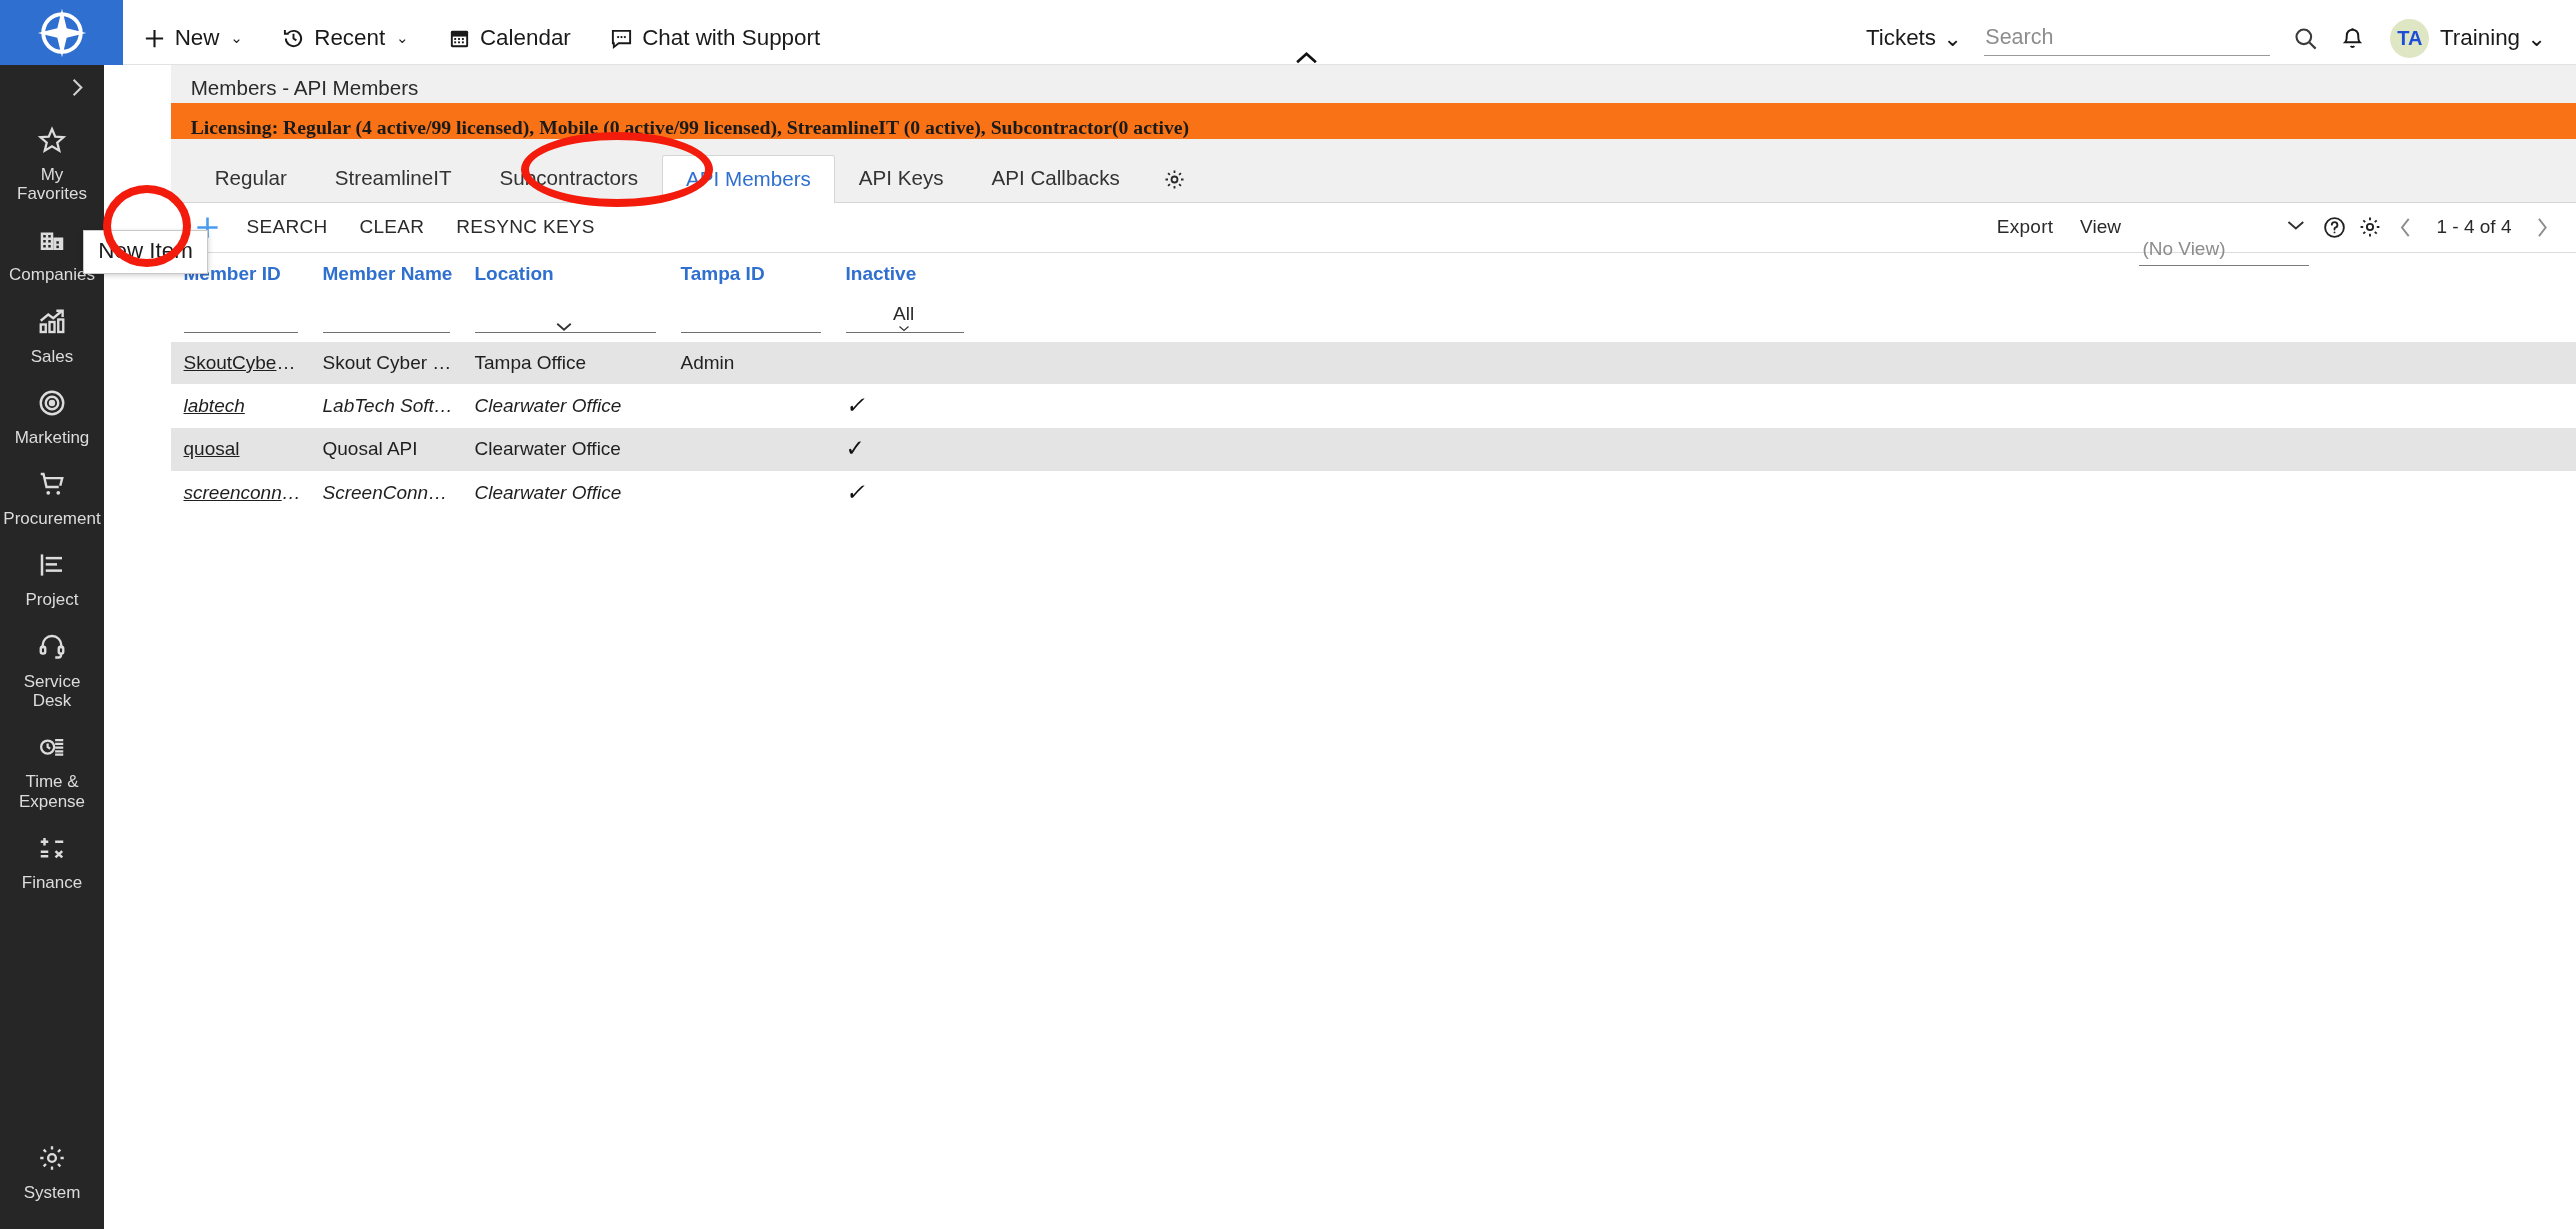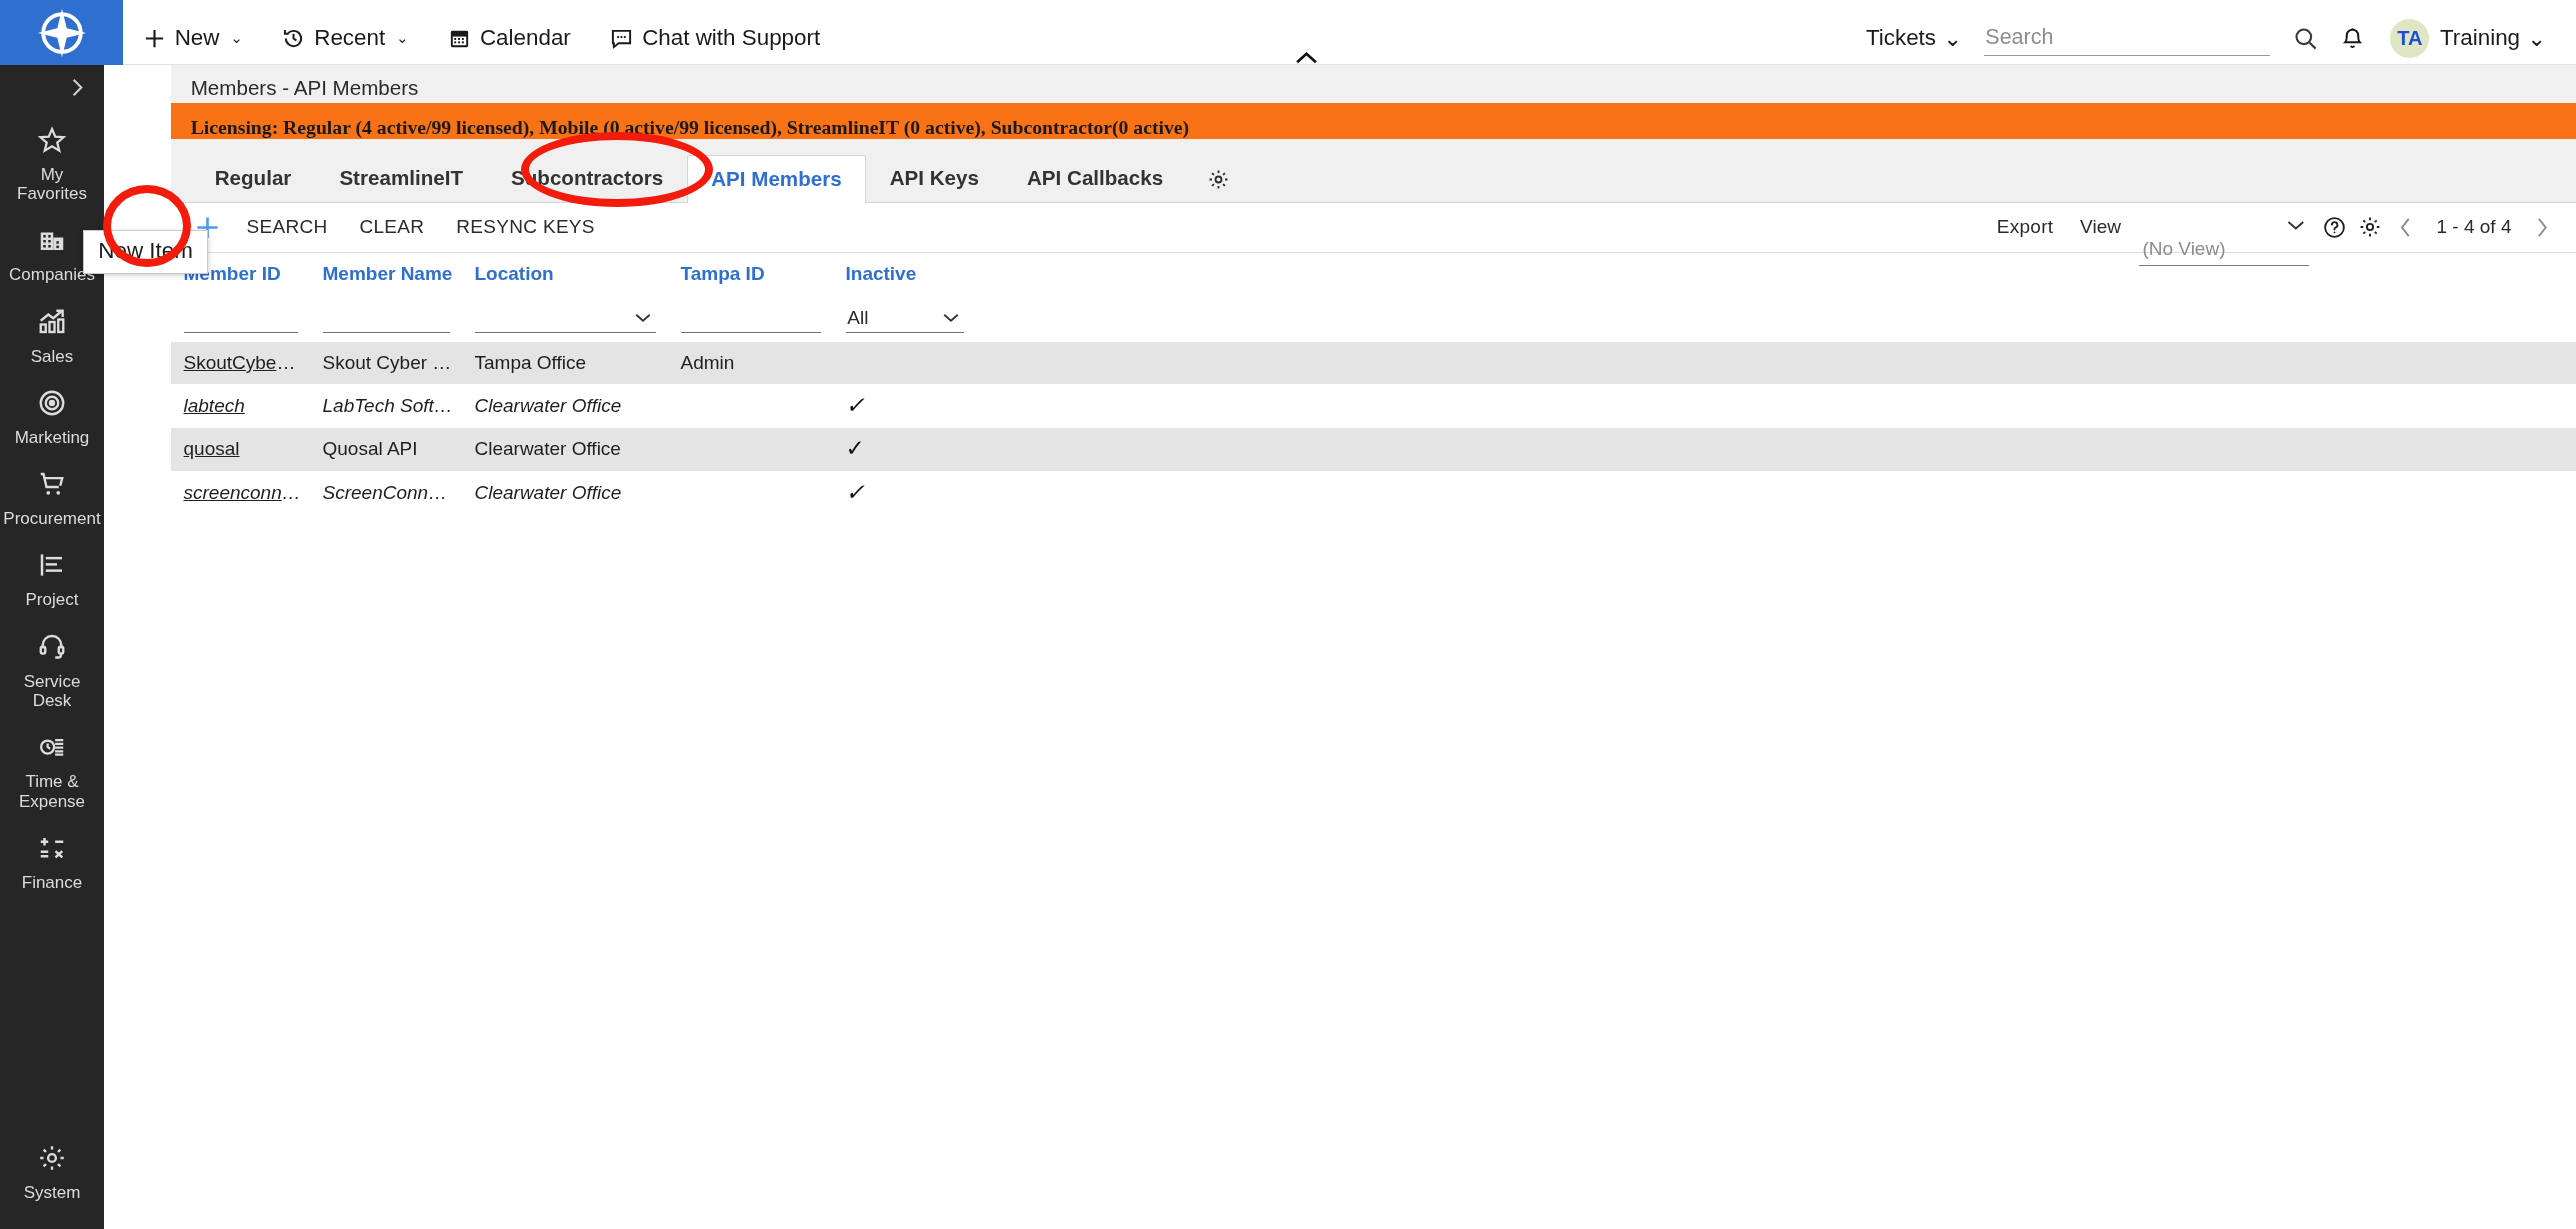--- a/index.html
+++ b/index.html
@@ -79,21 +79,21 @@
 
   
   .content { position: absolute; left: 123px; top: 65px; right: 0; bottom: 0; background: #fff; padding-left: 48px; }
   .crumbbar { background: #f0f0f0; padding: 10.7px 19.7px 3.6px; }
   .crumb { font-size: 20.6px; color: #2b2b2b; }
   .licensing { font-size: 19.7px; font-weight: bold; color: #1a1a1a; padding: 12.5px 19.7px 0; background: #f97316; font-family: Liberation Serif, serif; }
 
   
   .tabs {
     background: #f0f0f0; display: flex; align-items: flex-end;
-    padding: 16px 19.7px 0; height: 64px; border-bottom: 0.9px solid #d5d5d5; font-weight: bold;
+    padding: 16px 19.7px 0; height: 64px; border-bottom: 0.9px solid #d5d5d5;
   }
   .tab {
     padding: 10.7px 23px 11.6px; font-size: 20.6px; color: #333; cursor: pointer;
     border: 0.9px solid transparent; border-bottom: none; white-space: nowrap;
   }
   .tab.active {
     background: #fff; color: #2f6fd0; border-color: #d5d5d5;
     border-radius: 2.7px 2.7px 0 0; position: relative; top: 0.9px;
   }
   .tab-gear { padding: 9px 19.7px 10.7px; cursor: pointer; display: flex; align-items: flex-end; }
@@ -118,21 +118,21 @@
 
   
   table.grid { width: 100%; border-collapse: collapse; table-layout: fixed; }
   table.grid th {
     text-align: left; font-size: 19px; font-weight: bold; color: #2f6fd0;
     padding: 10.7px 9px 10.7px 12.5px; background: #fff; cursor: pointer; white-space: nowrap;
   }
   .filterrow td { padding: 7.2px 12.5px 9px; background: #fff; }
   .filt {
     border-bottom: 0.9px solid #6f6f6f; height: 30px; display: flex;
-    align-items: center; justify-content: space-between; padding: 0 3.6px 0 1.8px;
+    align-items: center; justify-content: space-between; padding: 0 3.6px 0 1.8px; flex-direction: column;
   }
   .filt span { font-size: 19px; color: #2a2a2a; }
   .grid tbody tr.data td {
     font-size: 19px; color: #1f1f1f; padding: 9.8px 9px 9.8px 12.5px;
     border: none; white-space: nowrap; overflow: hidden; text-overflow: ellipsis;
   }
   .grid tbody tr.data.odd td { background: #e4e4e4; }
   .grid tbody tr.data.even td { background: #fff; font-style: italic; }
   .idlink { color: #1f1f1f; text-decoration: underline; cursor: pointer; }
   .chk { font-size: 23px; line-height: 1; color: #111; }

